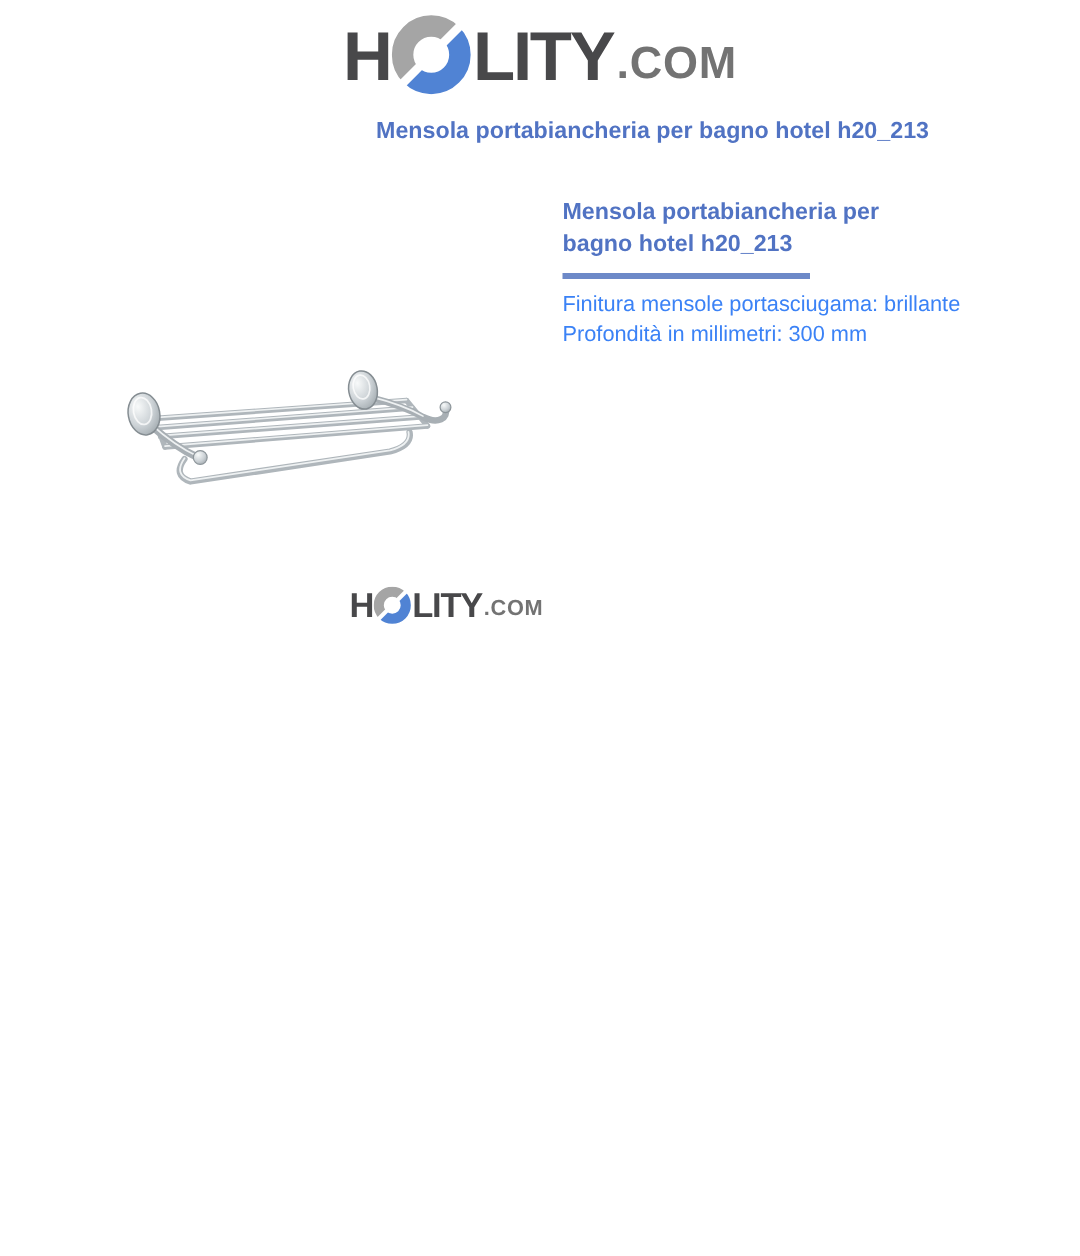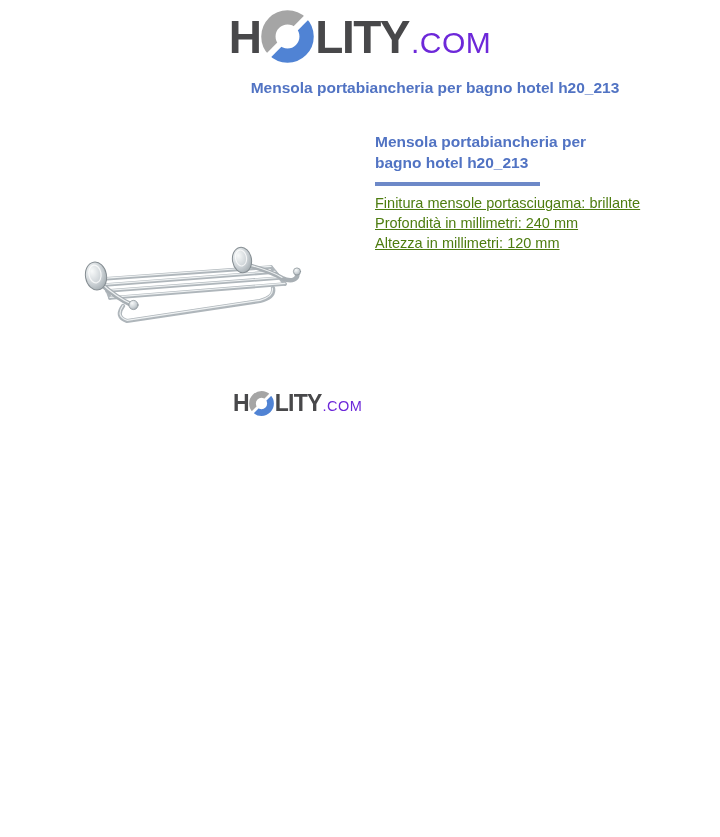--- a/index.html
+++ b/index.html
@@ -6,36 +6,36 @@
   .page {
     position:relative; width:720px; height:837px; background:#ffffff;
     font-family:"Liberation Sans", sans-serif; overflow:hidden;
   }
 
   
   .logo { display:flex; align-items:center; }
   .logo-main { position:absolute; top:10px; left:0; width:100%; justify-content:center; }
   .lg-txt { font-weight:800; color:#48484a; font-size:46px; line-height:1; letter-spacing:-1.5px; }
   .lg-icon { width:53px; height:53px; margin:0 1px; flex:0 0 auto; }
-  .lg-tld { font-weight:400; color:#6d28d9; font-size:30px; line-height:1; letter-spacing:0.5px;
+  .lg-tld { font-weight:700; color:#737373; font-size:30px; line-height:1; letter-spacing:0.5px;
             position:relative; top:6px; margin-left:2px; }
   .logo-small { position:absolute; top:391px; left:233px; }
   .logo-small .lg-txt { font-size:23px; letter-spacing:-0.8px; }
   .logo-small .lg-icon { width:25px; height:25px; margin:0 0.5px; }
   .logo-small .lg-tld { font-size:14.5px; top:3px; margin-left:1px; }
 
   
   .page-title {
     position:absolute; top:79px; left:150px; width:570px; margin:0;
     text-align:center; font-size:15.5px; font-weight:bold; color:#5173c3;
   }
   .info { position:absolute; left:375px; top:131px; width:245px; }
   .info-title { margin:0; font-size:15.5px; font-weight:bold; color:#5173c3; line-height:21px; }
   .underline { width:165px; height:4px; background:#6d89c8; margin:9px 0 7px 0; }
-  .spec { font-size:14.5px; line-height:20px; color:#4d7c0f; white-space:nowrap;text-decoration:underline; }
+  .spec { font-size:14.5px; line-height:20px; color:#3b82f6; white-space:nowrap; }
 
   
   .product-figure { position:absolute; left:75px; top:243px; width:240px; height:105px; margin:0; }
 </style>
 </head>
 <body>
 
 <div class="page">
 
   <header class="logo logo-main">
@@ -94,22 +94,21 @@
         <ellipse cx="166" cy="15" rx="5.5" ry="8" transform="rotate(-10 166 15)" fill="none" stroke="#ffffff" stroke-width="1.1" opacity="0.75"></ellipse>
       </g>
     </svg>
   </figure>
 
   <section class="info">
     <h2 class="info-title">Mensola portabiancheria per bagno hotel h20_213</h2>
     <div class="underline"></div>
     <div class="specs">
       <div class="spec">Finitura mensole portasciugama: brillante</div>
-      <div class="spec">Profondità in millimetri: 240 mm</div>
-      <div class="spec">Altezza in millimetri: 120 mm</div>
+      <div class="spec">Profondità in millimetri: 300 mm</div>
     </div>
   </section>
 
   <div class="logo logo-small">
     <span class="lg-txt">H</span>
     <svg class="lg-icon" viewBox="0 0 100 100" aria-hidden="true">
       <path d="M 24.5 75.5 A 36 36 0 0 1 75.5 24.5" stroke="#a5a5a5" stroke-width="27" fill="none"></path>
       <path d="M 75.5 24.5 A 36 36 0 0 1 24.5 75.5" stroke="#5083d4" stroke-width="27" fill="none"></path>
       <line x1="6" y1="94" x2="94" y2="6" stroke="#ffffff" stroke-width="11"></line>
     </svg>

